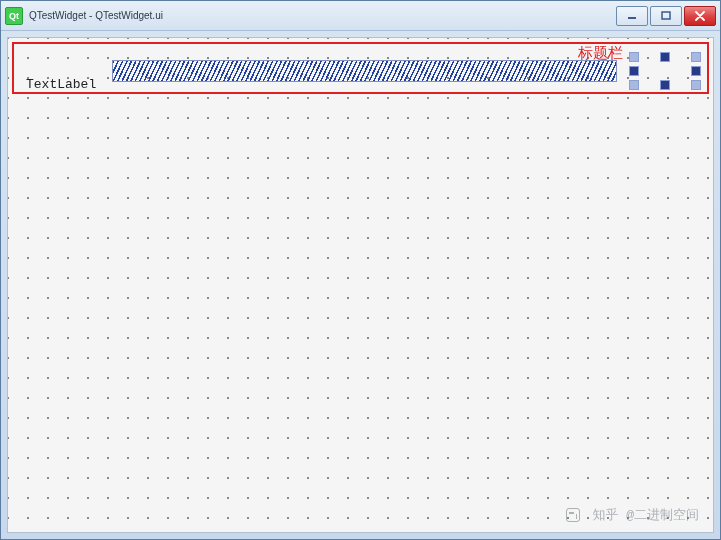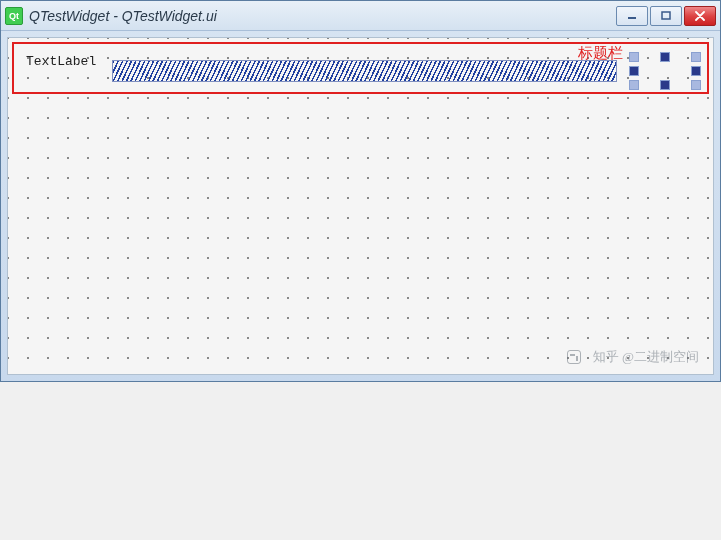--- a/index.html
+++ b/index.html
@@ -5,21 +5,21 @@
     * { margin: 0; padding: 0; box-sizing: border-box; }
     body {
       width: 721px;
       height: 540px;
       font-family: "Segoe UI", Tahoma, sans-serif;
       background: #f0f0f0;
       overflow: hidden;
     }
     .window {
       width: 721px;
-      height: 382px;
+      height: 540px;
       border: 1px solid #5a7ca0;
       background: linear-gradient(to bottom, #d7e4f2 0%, #c8d9ed 100%);
       display: flex;
       flex-direction: column;
     }
     .titlebar {
       height: 30px;
       background: linear-gradient(to bottom, #e8f0f8 0%, #d4e2f0 100%);
       display: flex;
       align-items: center;
@@ -35,23 +35,22 @@
       display: flex;
       align-items: center;
       justify-content: center;
       color: white;
       font-size: 9px;
       font-weight: bold;
       margin-right: 6px;
     }
     .window-title {
       flex: 1;
-      font-size: 14px;
+      font-size: 10px;
       color: #2a3a4a;
-      font-style: italic;
     }
     .win-controls {
       display: flex;
       gap: 2px;
     }
     .win-btn {
       width: 32px;
       height: 20px;
       border: 1px solid #6a8ab0;
       border-radius: 2px;
@@ -89,21 +88,21 @@
     .annotation-label {
       position: absolute;
       top: 6px;
       right: 90px;
       color: #e02020;
       font-size: 15px;
       font-family: "Microsoft YaHei", sans-serif;
     }
     .text-label {
       position: absolute;
-      top: 16px;
+      top: 39px;
       left: 18px;
       font-family: "Courier New", monospace;
       font-size: 13px;
       color: #222;
     }
     .hatched-widget {
       position: absolute;
       top: 22px;
       left: 104px;
       right: 96px;
@@ -139,21 +138,21 @@
     .h-mr { top: 14px; right: 0; }
     .h-bl { bottom: 0; left: 0; }
     .h-bc { bottom: 0; left: 31px; }
     .h-br { bottom: 0; right: 0; }
     .watermark {
       position: absolute;
       bottom: 8px;
       right: 14px;
       color: rgba(100,110,120,0.5);
       font-size: 13px;
-      font-family: Liberation Serif, serif;
+      font-family: Liberation Mono, monospace;
       display: flex;
       align-items: center;
       gap: 12px;
     }
     .watermark-icon {
       width: 14px;
       height: 14px;
       border: 1.5px solid rgba(100,110,120,0.5);
       border-radius: 3px;
       position: relative;

